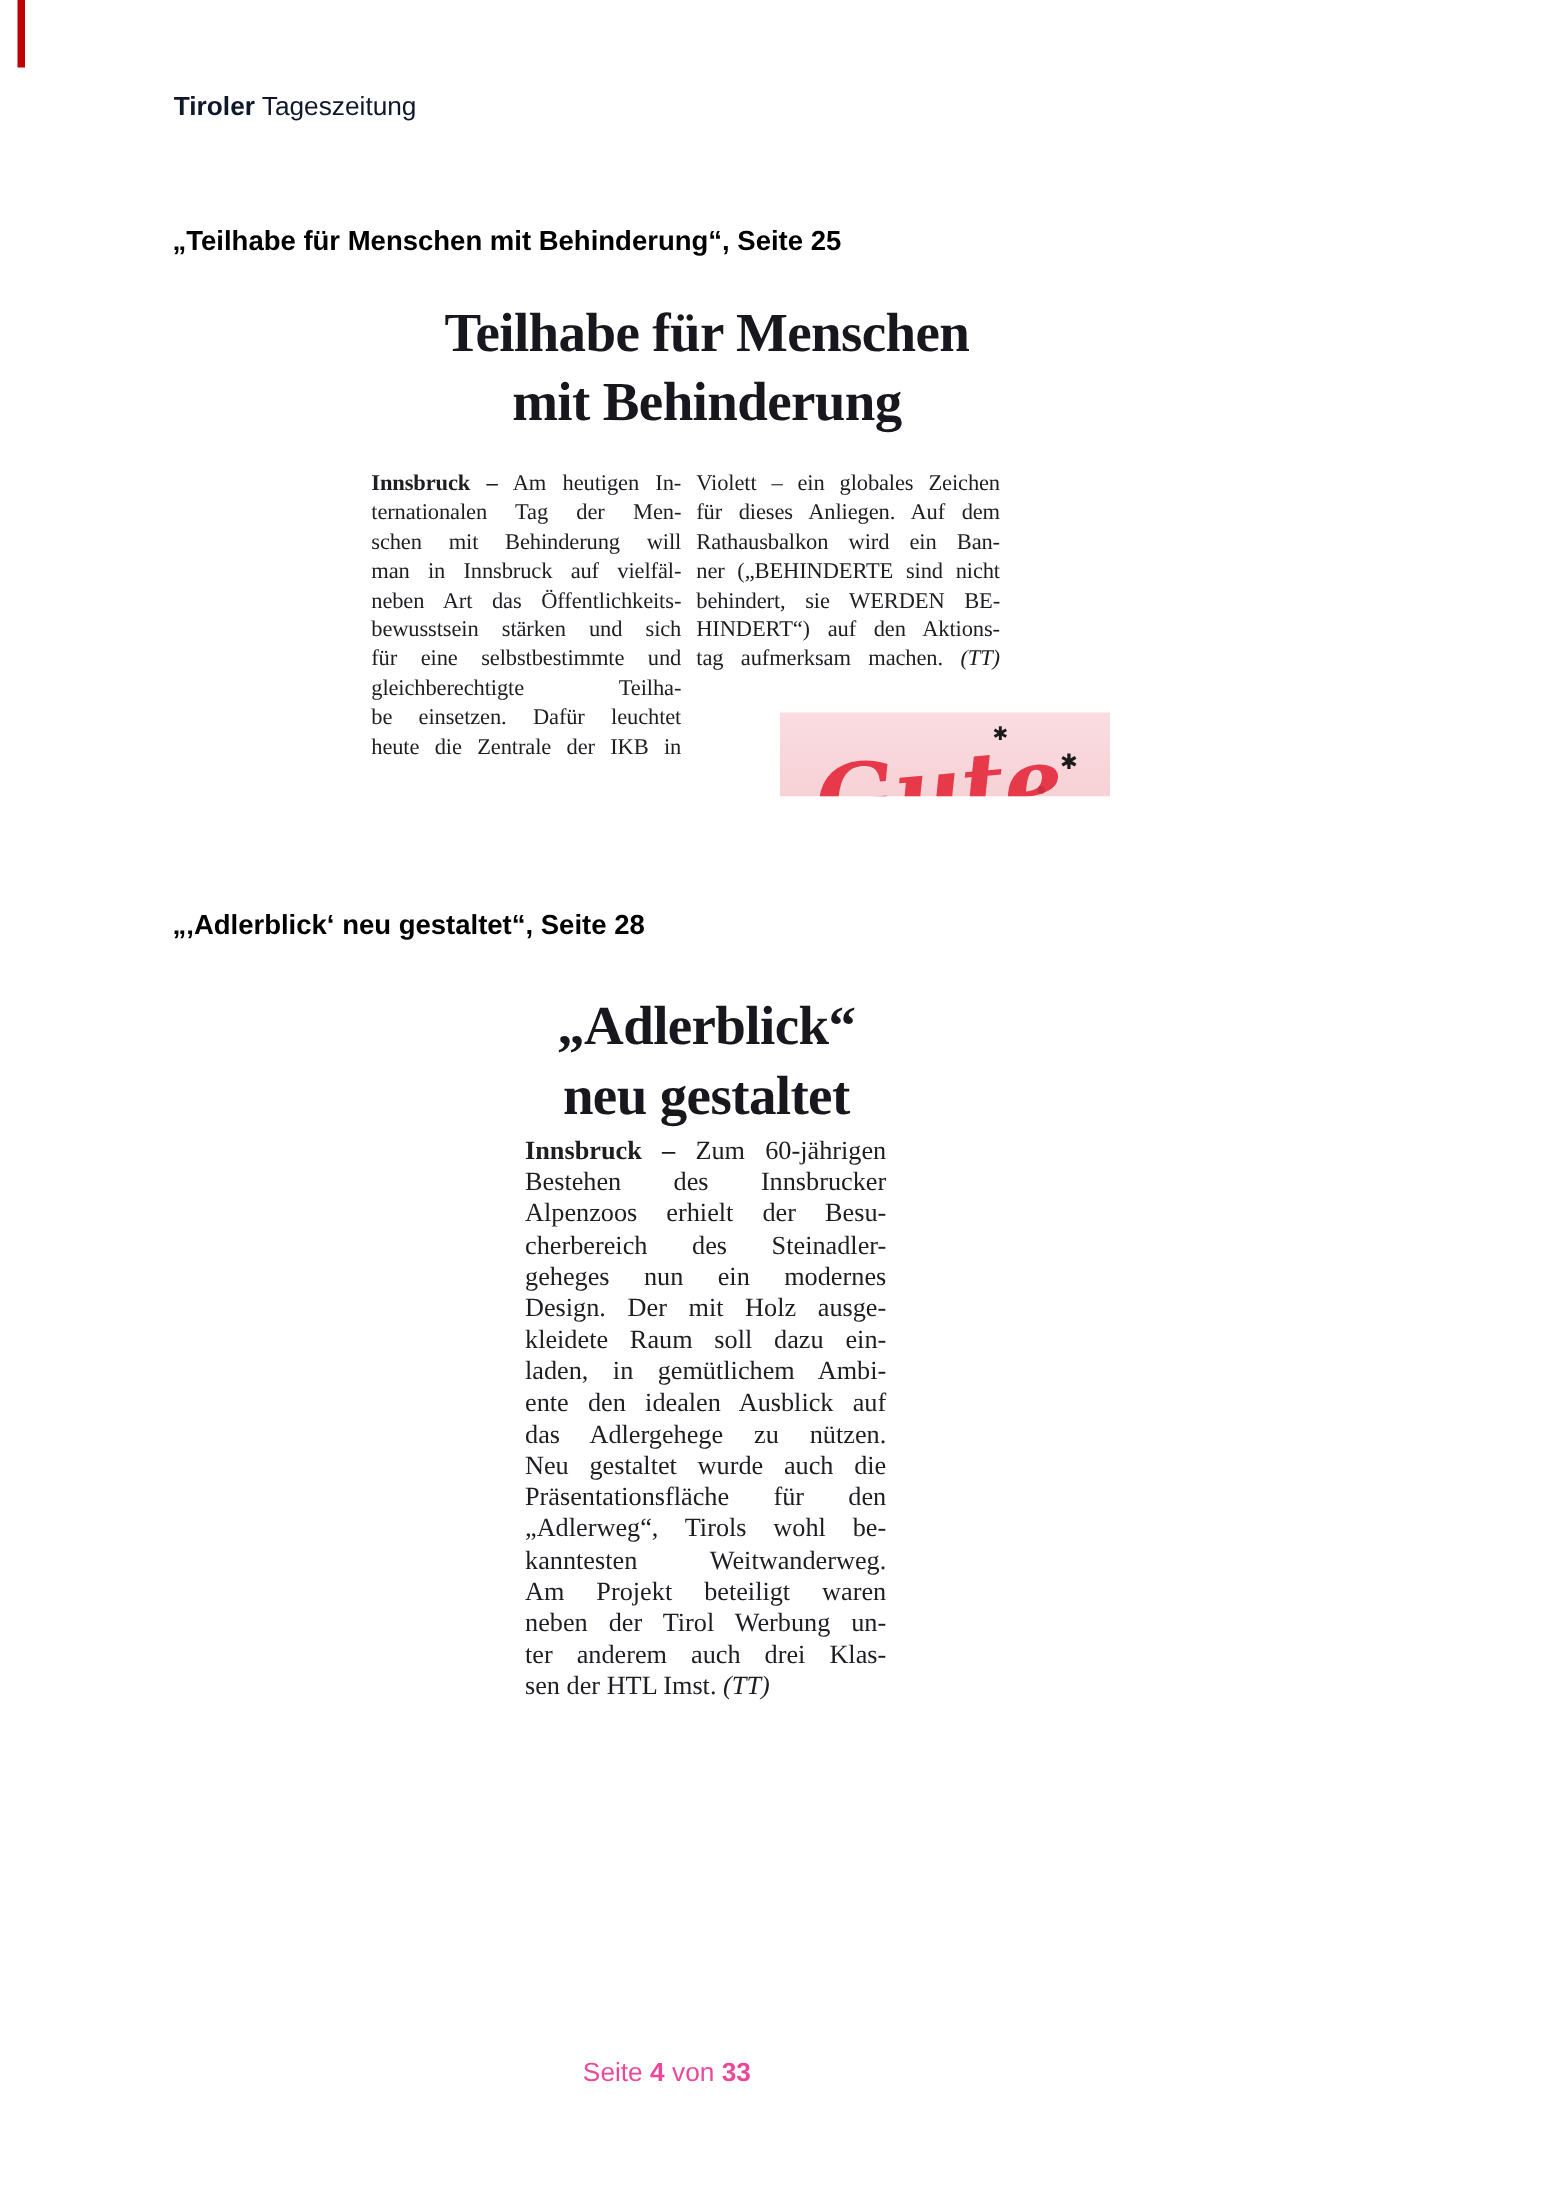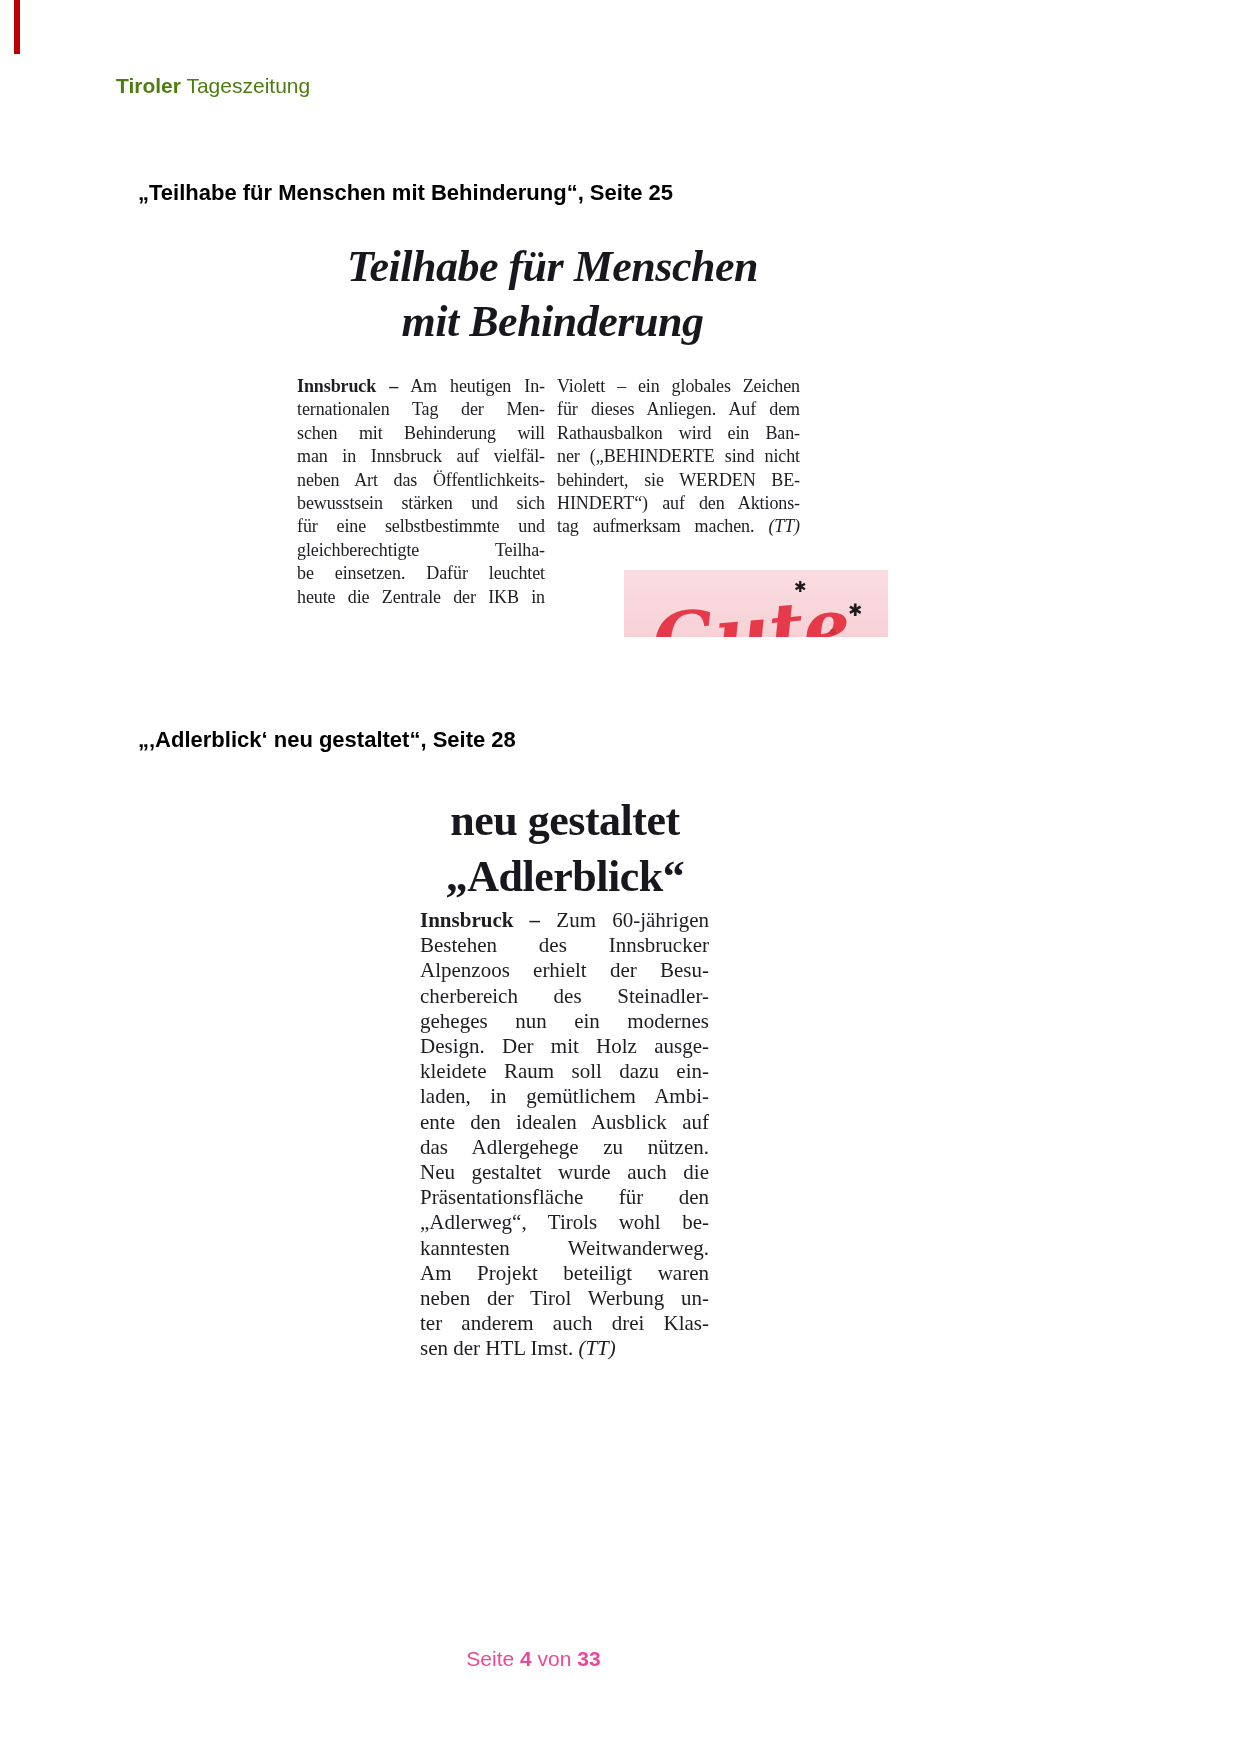--- a/index.html
+++ b/index.html
@@ -14,42 +14,42 @@
   .abs { position: absolute; }
 
   
   .red-dash {
     position: absolute; left: 14px; top: 0; width: 6px; height: 54px;
     background: #c00000;
   }
 
   
   .brand {
-    left: 116px; top: 74px;
-    font-size: 21px; line-height: 24px; color: #4d7c0f;
+    left: 139px; top: 74px;
+    font-size: 21px; line-height: 24px; color: #0f172a;
   }
   .brand .b { font-weight: 700; }
 
   
   .sec-heading {
     font-weight: 700; font-size: 22px; line-height: 26px; color: #000;
     white-space: nowrap;
     margin-top: 33px;
   }
   .h1 { left: 138px; top: 147px; }
   .h2 { left: 138px; top: 694px; }
 
   
   .news { font-family: "Liberation Serif", serif; color: #1d1d22; }
   .headline {
     font-weight: 700; text-align: center;
     font-size: 44px; line-height: 55px; letter-spacing: -0.5px;
     color: #17171d;
   }
-  .a1-headline { left: 301px; top: 239px; width: 503px; font-style: italic; }
+  .a1-headline { left: 314px; top: 239px; width: 503px; }
   .a2-headline { left: 420px; top: 793px; width: 290px; line-height: 56px; }
 
   .col { text-align: justify; }
   .a1-col { font-size: 18px; line-height: 23.4px; letter-spacing: -0.1px; }
   .a1-c1 { left: 297px; top: 375px; width: 248px; }
   .a1-c2 { left: 557px; top: 375px; width: 243px; }
   .a2-col { left: 420px; top: 908px; width: 289px; font-size: 21px; line-height: 25.2px; }
 
   .jline { text-align: justify; text-align-last: justify; }
   .lline { text-align: left; }
@@ -127,22 +127,22 @@
 <div class="abs img-frag">
   <div class="script-logo">Gute</div>
   <div class="star star1">✱</div>
   <div class="star star2">✱</div>
   <div class="red-dot"></div>
 </div>
 
 <div class="abs sec-heading h2">„‚Adlerblick‘ neu gestaltet“, Seite 28</div>
 
 <div class="abs news headline a2-headline">
+  <div>„Adlerblick“</div>
   <div>neu gestaltet</div>
-  <div>„Adlerblick“</div>
 </div>
 
 <div class="abs news col a2-col">
   <div class="jline"><span class="lead-b">Innsbruck –</span><span> Zum 60-jährigen</span></div>
   <div class="jline">Bestehen des Innsbrucker</div>
   <div class="jline">Alpenzoos erhielt der Besu-</div>
   <div class="jline">cherbereich des Steinadler-</div>
   <div class="jline">geheges nun ein modernes</div>
   <div class="jline">Design. Der mit Holz ausge-</div>
   <div class="jline">kleidete Raum soll dazu ein-</div>

